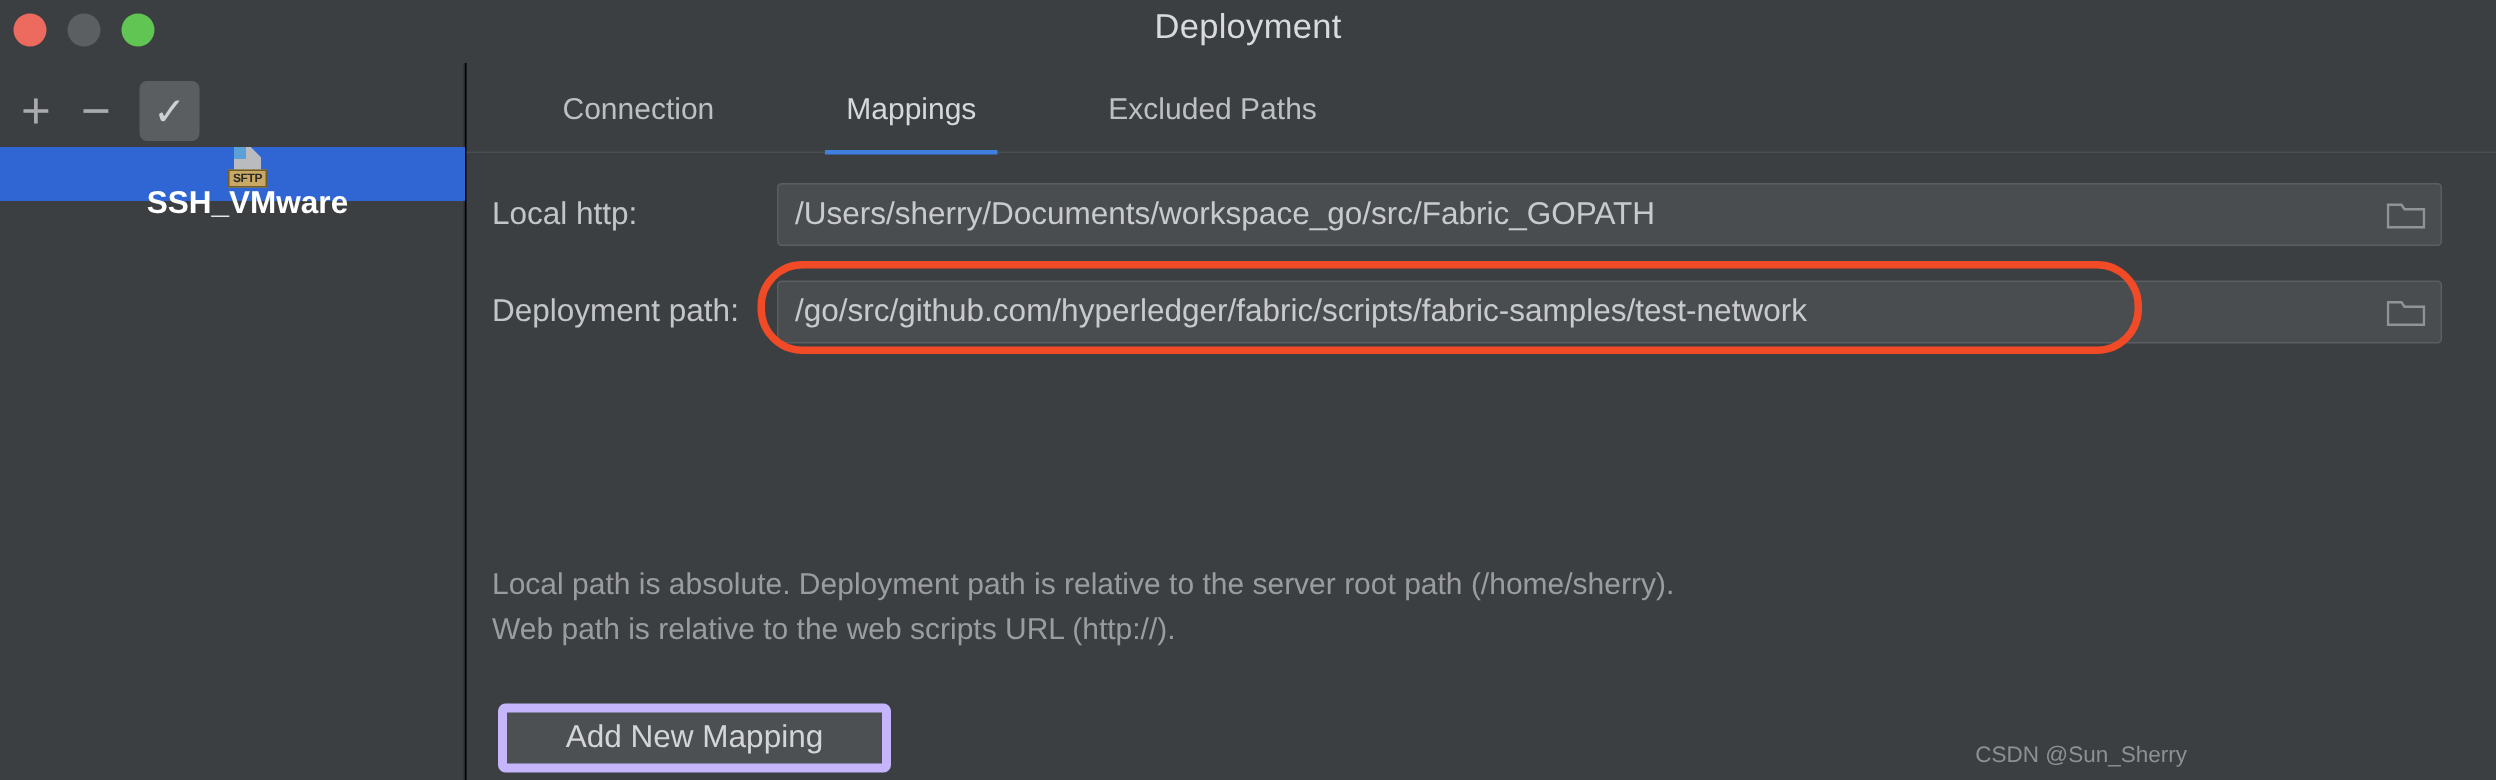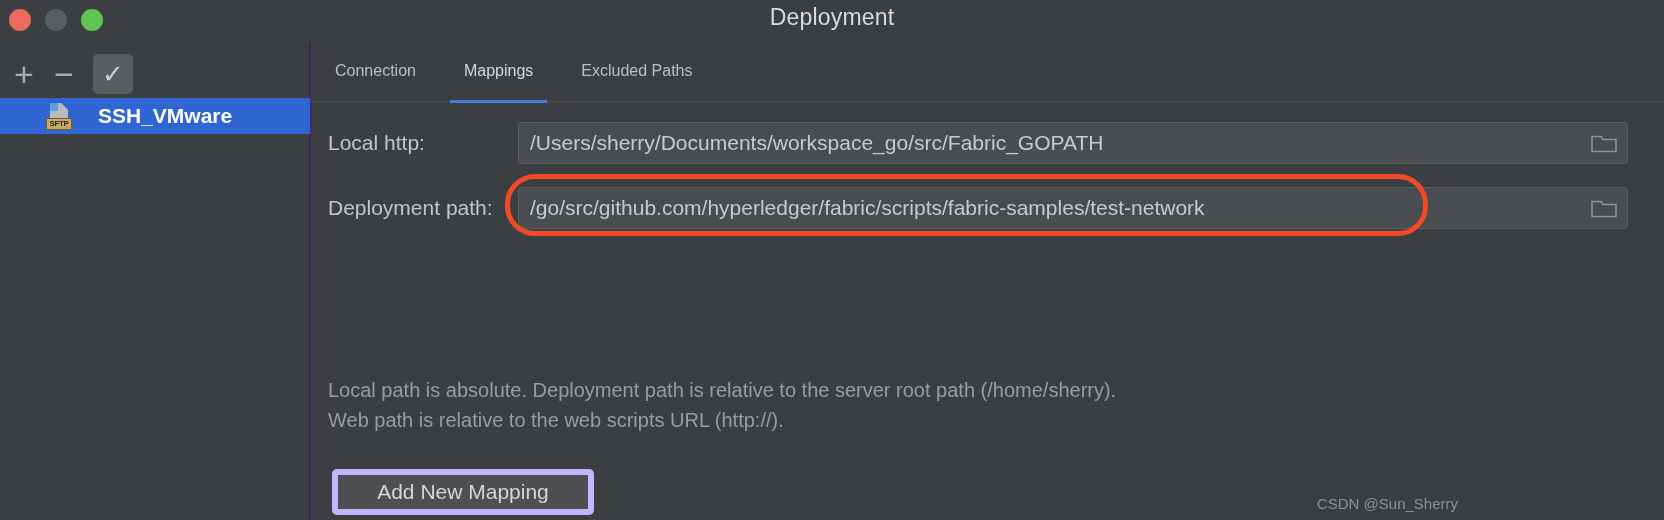--- a/index.html
+++ b/index.html
@@ -9,21 +9,21 @@
     height: 520px;
     background: #3c3f41;
     font-family: "Liberation Sans", sans-serif;
     overflow: hidden;
   }
 
   #root {
     position: relative;
     width: 1472px;
     height: 520px;
-    background: #4c1d95;
+    background: #000000;
   }
 
   
   .titlebar {
     position: absolute;
     left: 0; top: 0;
     width: 1664px; height: 42px;
     background: #3c3f41;
   }
   .traffic {
@@ -92,22 +92,23 @@
 
   .host-list {
     position: absolute;
     left: 0; top: 56px;
     width: 310px;
   }
   .host-item {
     height: 36px;
     display: flex;
     align-items: center;
-    padding-left: 46px;
-    gap: 26px;
+    padding-left: 20px;
+    gap: 0;
+    flex-direction: column;
   }
   .host-item.selected { background: #2f66d4; }
 
   .sftp-icon {
     position: relative;
     width: 26px; height: 26px;
     flex: 0 0 auto;
   }
   .sftp-icon .doc {
     position: absolute;
@@ -158,23 +159,24 @@
     width: 1353px;
     height: 46px;
     display: flex;
     align-items: flex-start;
     border-bottom: 1px solid #4b4e50;
   }
   .tab {
     position: relative;
     height: 46px;
     padding: 6px 24px 0 24px;
-    font-size: 16px;
+    font-size: 20px;
     color: #bdbfc2;
     white-space: nowrap;
+    margin-left: 40px;
   }
   .tab.active { color: #d6d8db; }
   .tab.active::after {
     content: "";
     position: absolute;
     left: 10px; right: 10px;
     bottom: -1px;
     height: 3px;
     background: #3f7fe0;
   }

